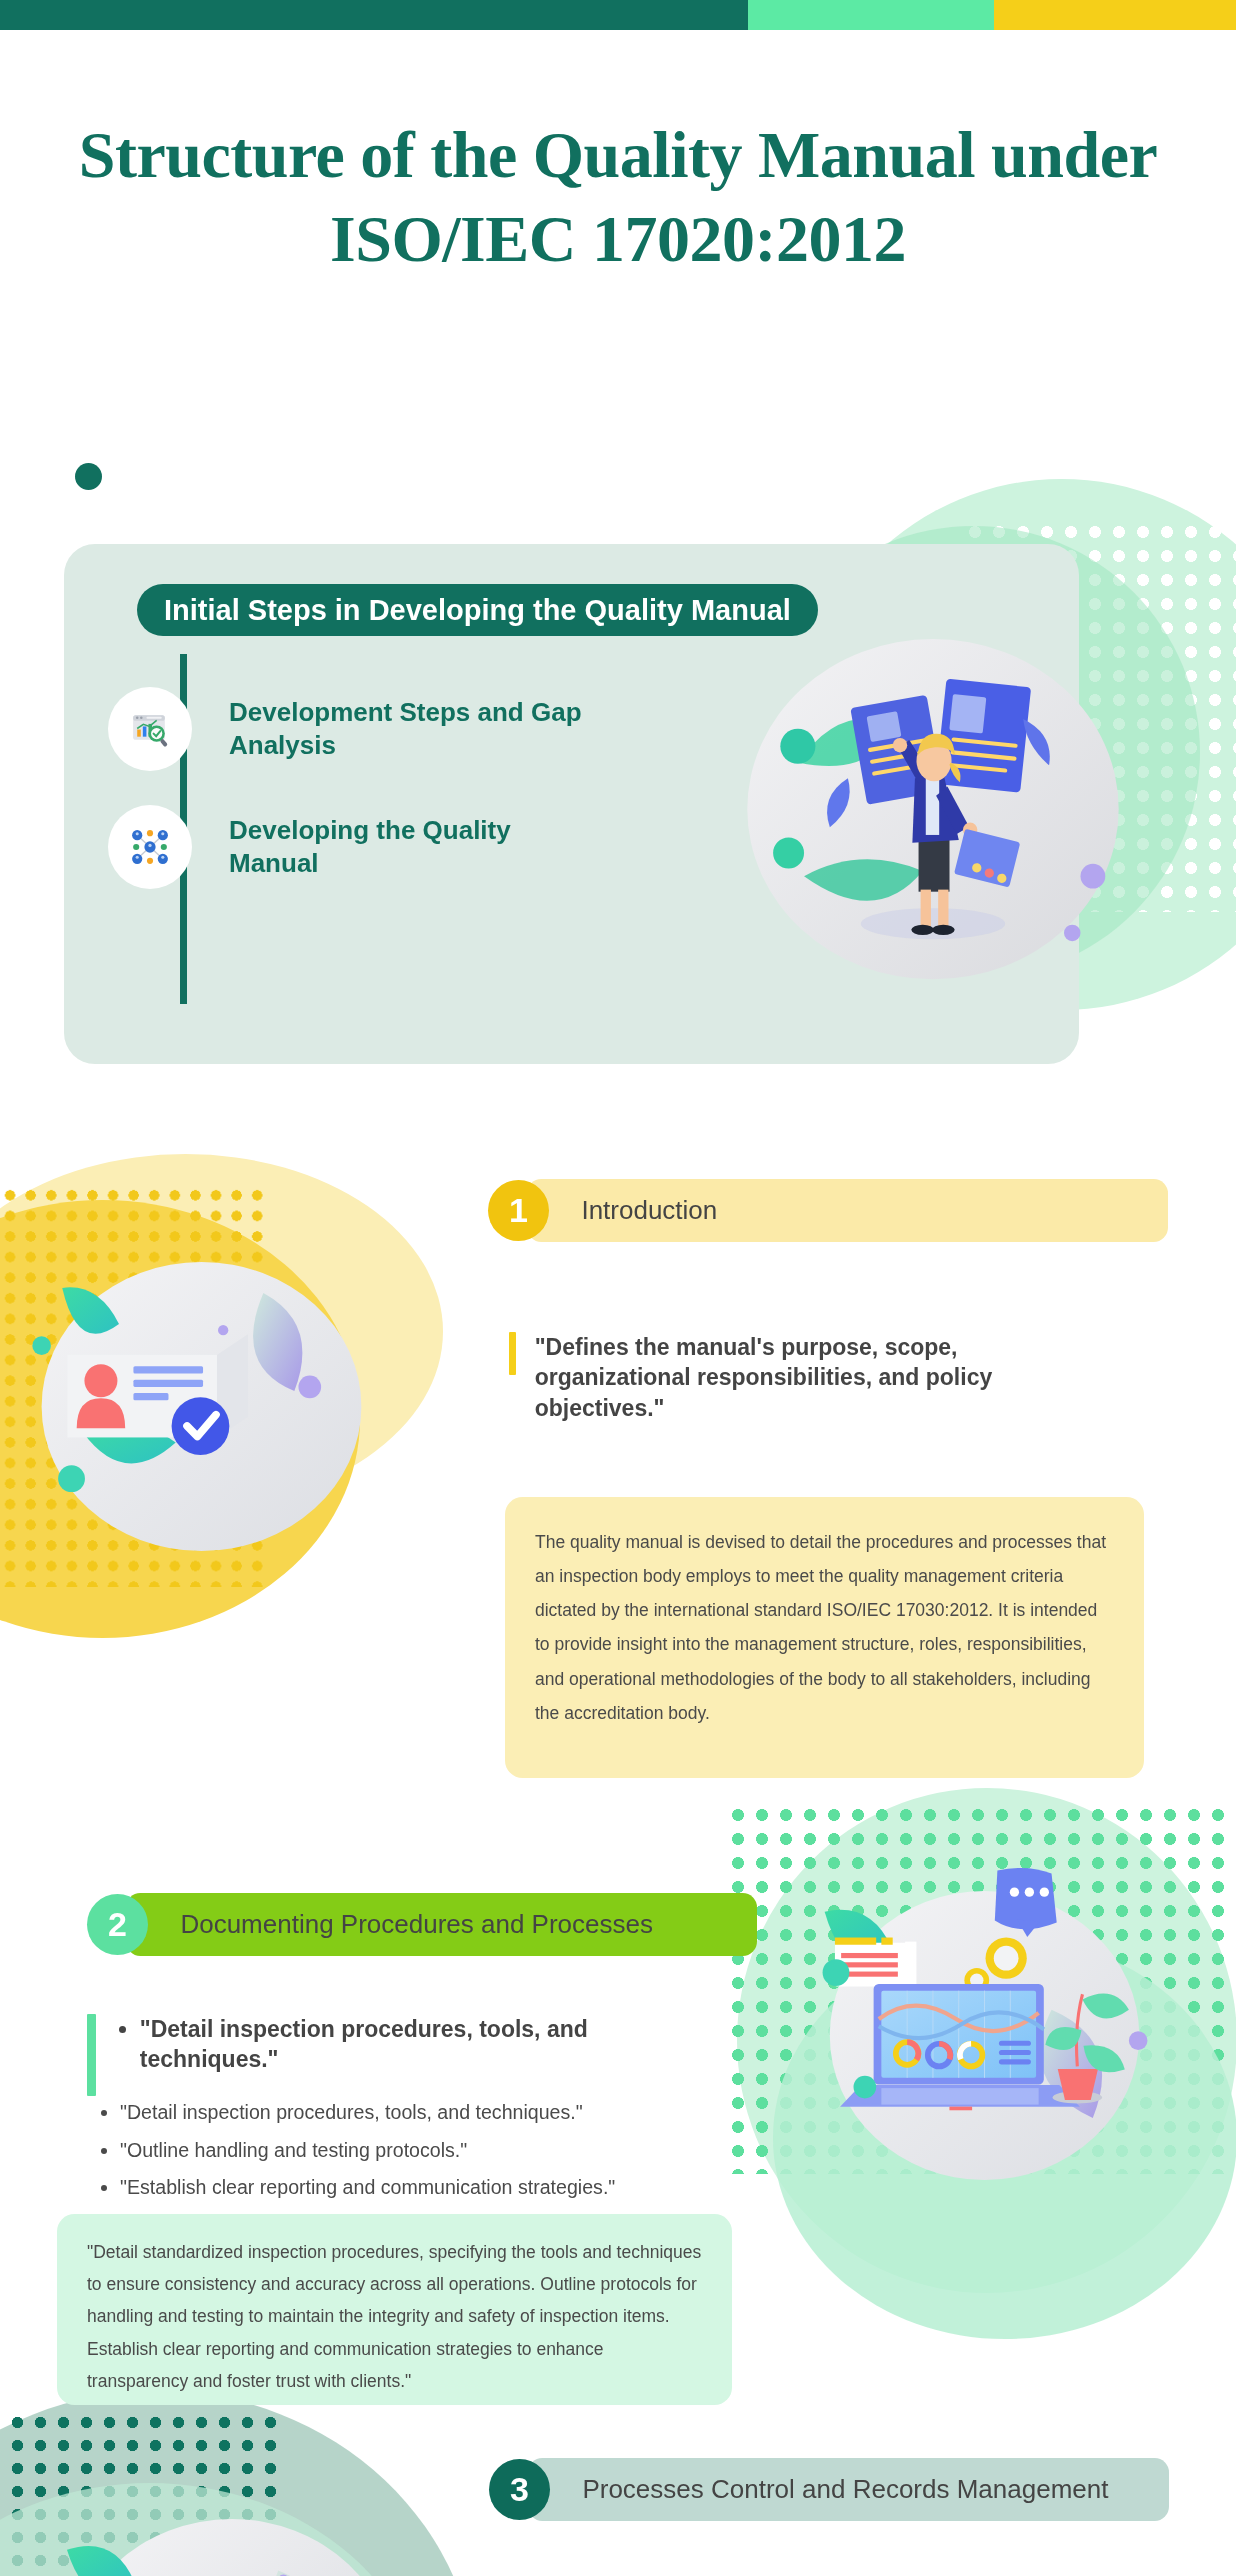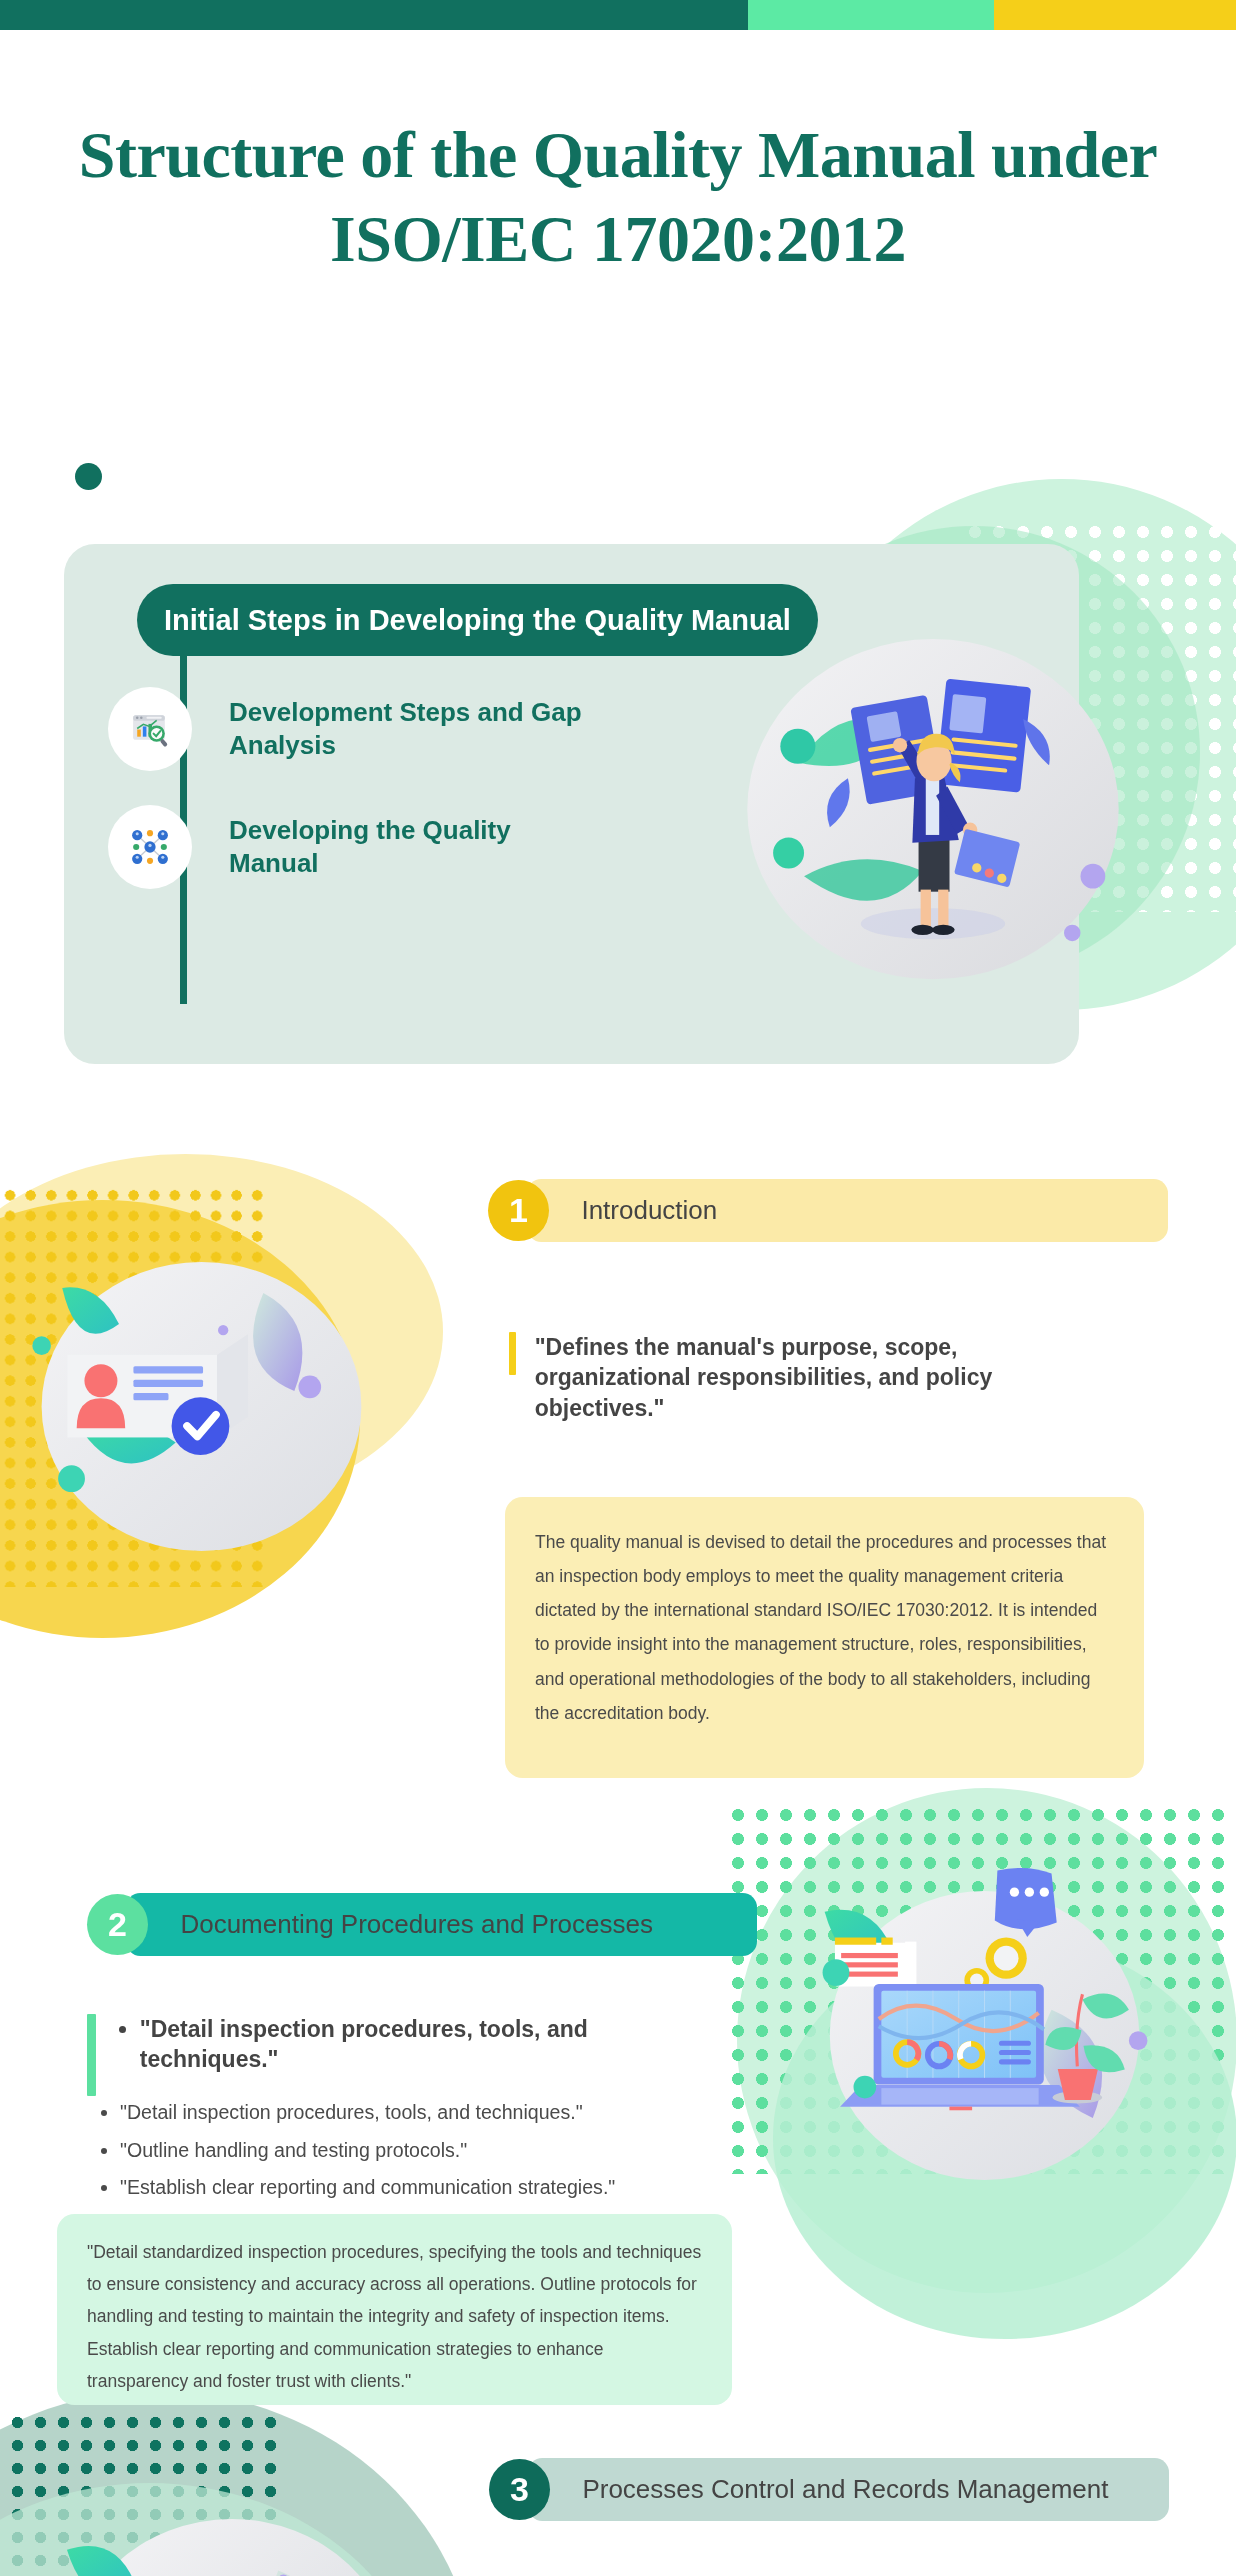--- a/index.html
+++ b/index.html
@@ -62,21 +62,21 @@
     background-size:23px 23px;
     pointer-events:none;
   }
 
   
   .card1{
     position:absolute;left:64px;top:544px;width:1015px;height:520px;
     background:#dceae4;border-radius:31px;
   }
   .pill1{
-    position:absolute;left:137px;top:584px;height:72px;
+    position:absolute;left:137px;top:584px;height:52px;
     padding:0 27px;display:flex;align-items:center;
     background:#11705f;border-radius:36px;
     color:#ffffff;font-size:29px;font-weight:bold;white-space:nowrap;
     z-index:6;
   }
   .vline{
     position:absolute;left:180px;top:654px;width:7.2px;height:350px;
     background:#11705f;z-index:4;
   }
   .steps{position:absolute;left:108px;top:670px;width:670px;z-index:5;}
@@ -396,21 +396,21 @@
       <path d="M538 340 q-60 -22 -70 28 q60 30 70 -28z" fill="#61dcaf"></path>
       <path d="M542 370 q66 -8 80 46 q-70 22 -80 -46z" fill="#61dcaf"></path>
       <circle cx="62" cy="228" r="26" fill="#3dd4b4"></circle>
       <circle cx="118" cy="450" r="22" fill="#3dd4b4"></circle>
       <circle cx="648" cy="360" r="18" fill="#b3a5ef"></circle>
     </svg>
   </div>
 
   <div class="sechead" style="left:87px;top:1893px;">
     <div class="secnum" style="background:#5ce0a0;">2</div>
-    <div class="secbar" style="background:#14b8a6;width:546px;align-items:flex-end;">
+    <div class="secbar" style="background:#84cc16;width:546px;align-items:flex-end;">
       <span>Documenting Procedures and Processes</span>
     </div>
   </div>
 
   <div class="quotewrap" style="left:87px;top:2014px;width:592px;">
     <div class="qbar" style="background:#5ce0a0;height:82px;width:9.3px;flex:0 0 9.3px;"></div>
     <div class="qtext">
       <ul>
         <li>"Detail inspection procedures, tools, and techniques."</li>
       </ul>

